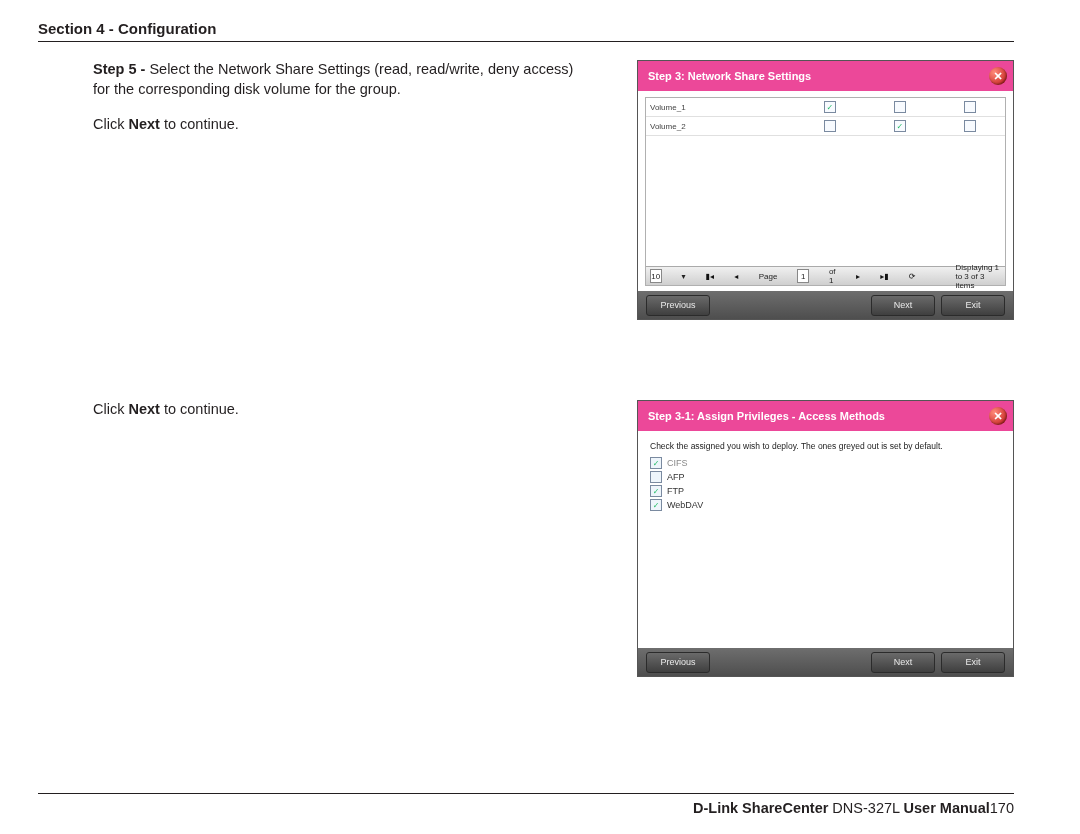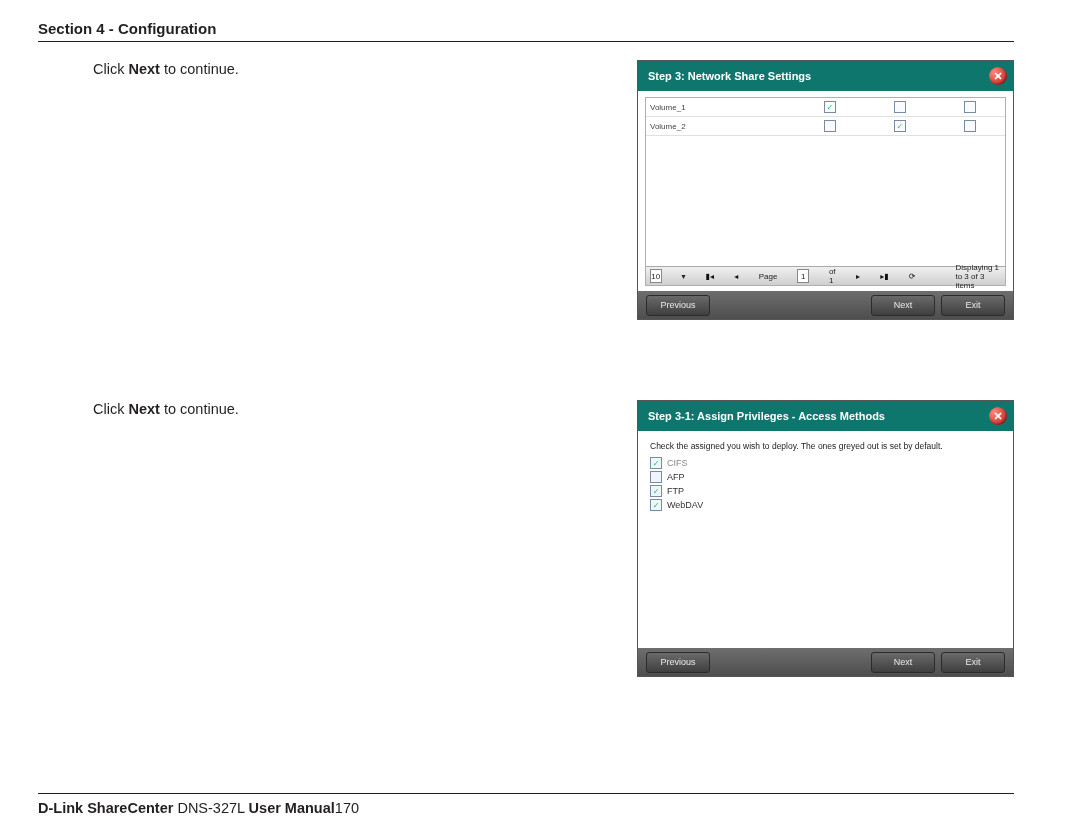--- a/index.html
+++ b/index.html
@@ -42,21 +42,21 @@
   .text-col p { margin: 0 0 16px 0; }
   .figure-col { flex: 1; display:flex; justify-content:flex-end; }
   .dialog {
     width: 375px;
     border: 1px solid #555;
     background: #fff;
     box-shadow: 0 0 0 rgba(0,0,0,0.4);
     font-size: 9px;
   }
   .dlg-title {
-    background: #0f766e;
+    background: #ec4899;
     color: #fff;
     height: 30px;
     display:flex; align-items:center;
     padding: 0 10px;
     font-weight: 700;
     font-size: 11px;
     position: relative;
   }
   .close-x {
     position:absolute; right:6px; top:50%; transform:translateY(-50%);
@@ -114,33 +114,36 @@
   .hint { font-size:8.5px; color:#222; margin-bottom:6px; }
   .svc { display:flex; align-items:center; gap:5px; font-size:9px; color:#333; margin:2px 0; }
   .svc .cb { width:10px; height:10px; border:1px solid #7a8aa0; background:#eef5fb; display:inline-flex; align-items:center; justify-content:center; font-size:8px; color:#2b6; }
   .svc.greyed { color:#888; }
   .dlg2-space { height: 135px; }
   .footer {
     position:absolute;
     left:38px; right:38px; bottom:18px;
   }
   .footer-hr { border:none; border-top:1.5px solid #231f20; margin:0 0 6px 0; }
-  .footer-row { display:flex; justify-content:flex-start; font-size:14.5px; }
+  .footer-row { display:flex; justify-content:flex-end; font-size:14.5px; }
   .footer-left .b { font-weight:700; }
   .footer-left .thin { font-weight:300; }
 </style>
 </head>
 <body>
 
 <div class="page">
   <div class="header-title">Section 4 - Configuration</div>
   <hr class="hr">
 
   <div class="row">
     <div class="text-col">
+      <p>
+        <b>Step 5 - </b><span>Select the Network Share Settings (read, read/write, deny access) for the corresponding disk volume for the group.</span>
+      </p>
       <p>
         <span>Click </span><b>Next</b><span> to continue.</span>
       </p>
     </div>
     <div class="figure-col">
       <div class="dialog">
         <div class="dlg-title">
           <span>Step 3: Network Share Settings</span>
           <div class="close-x">✕</div>
         </div>

